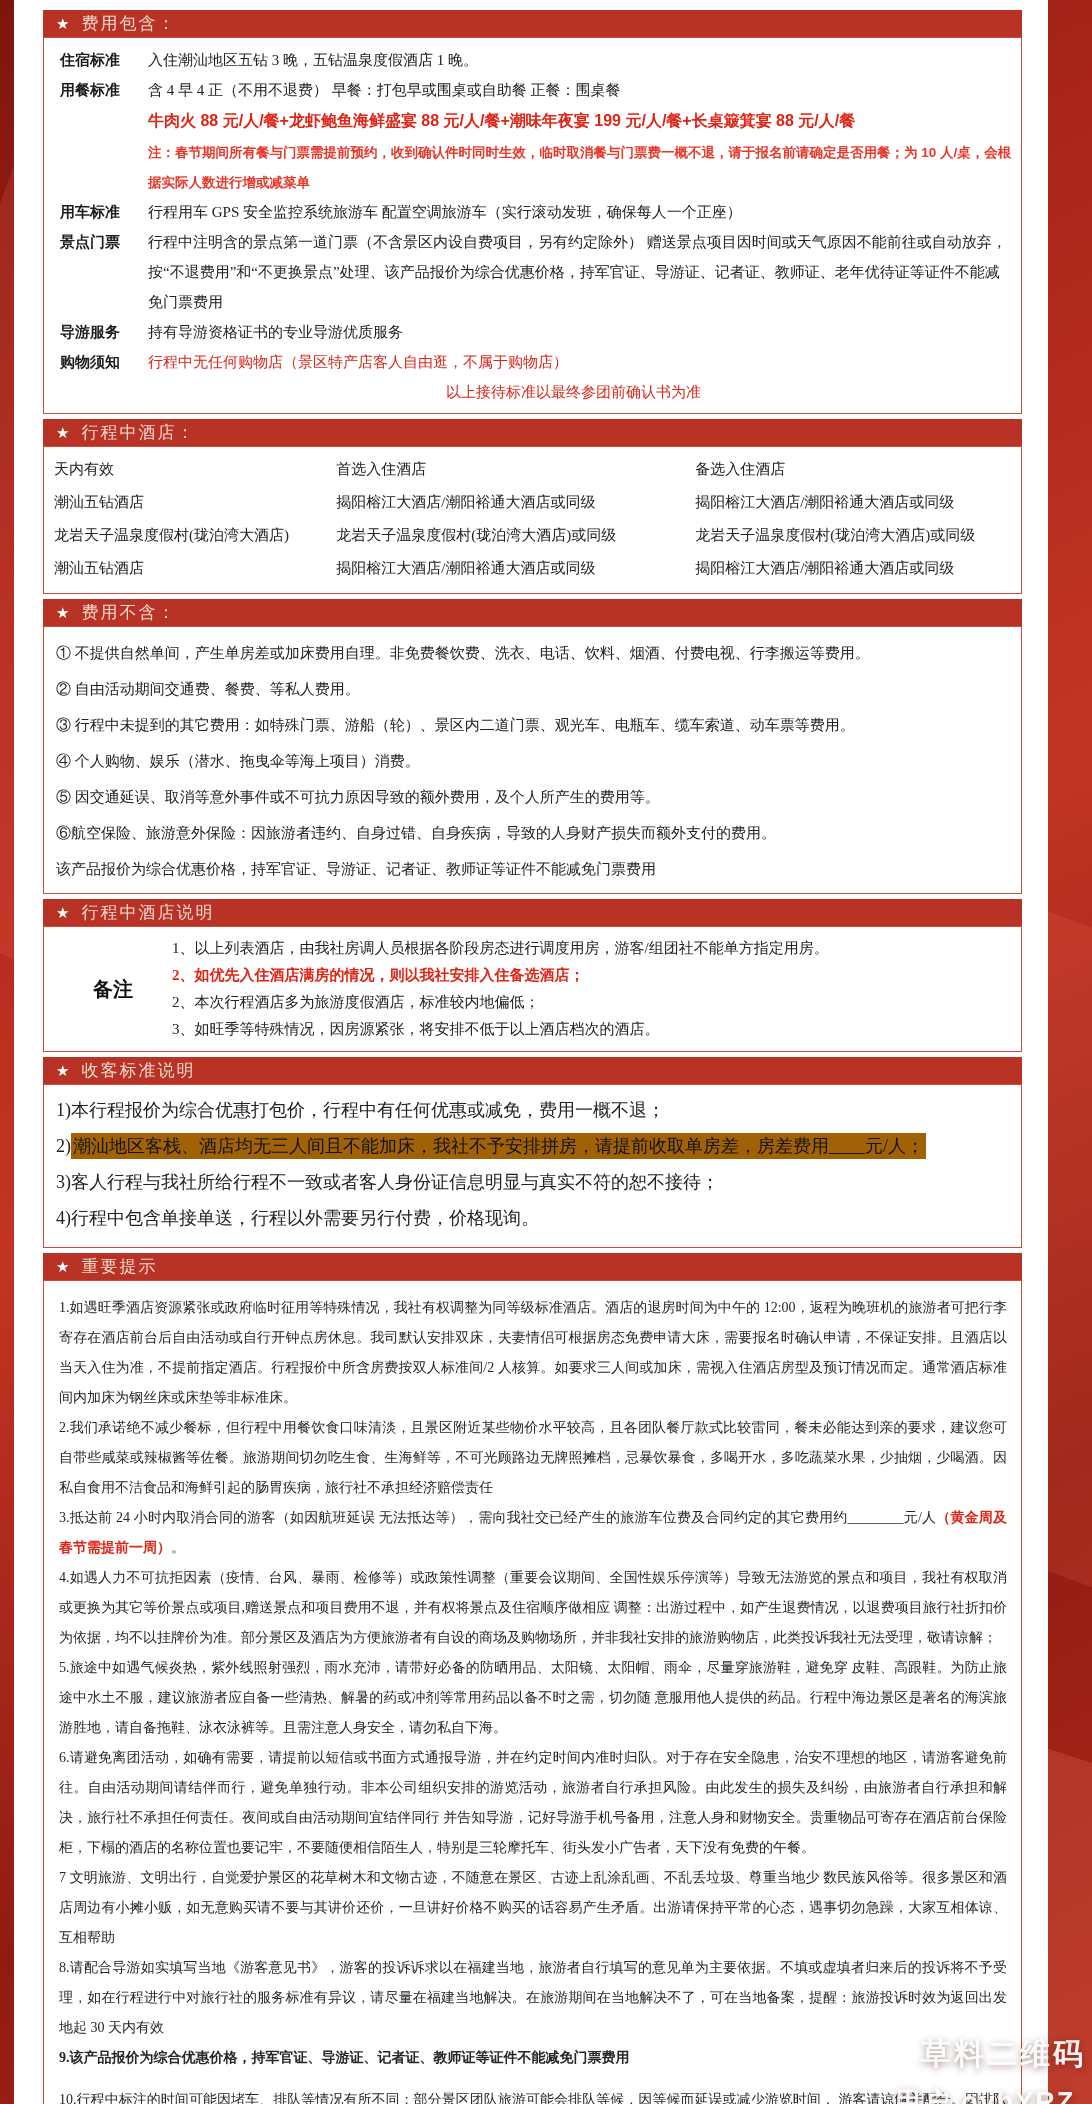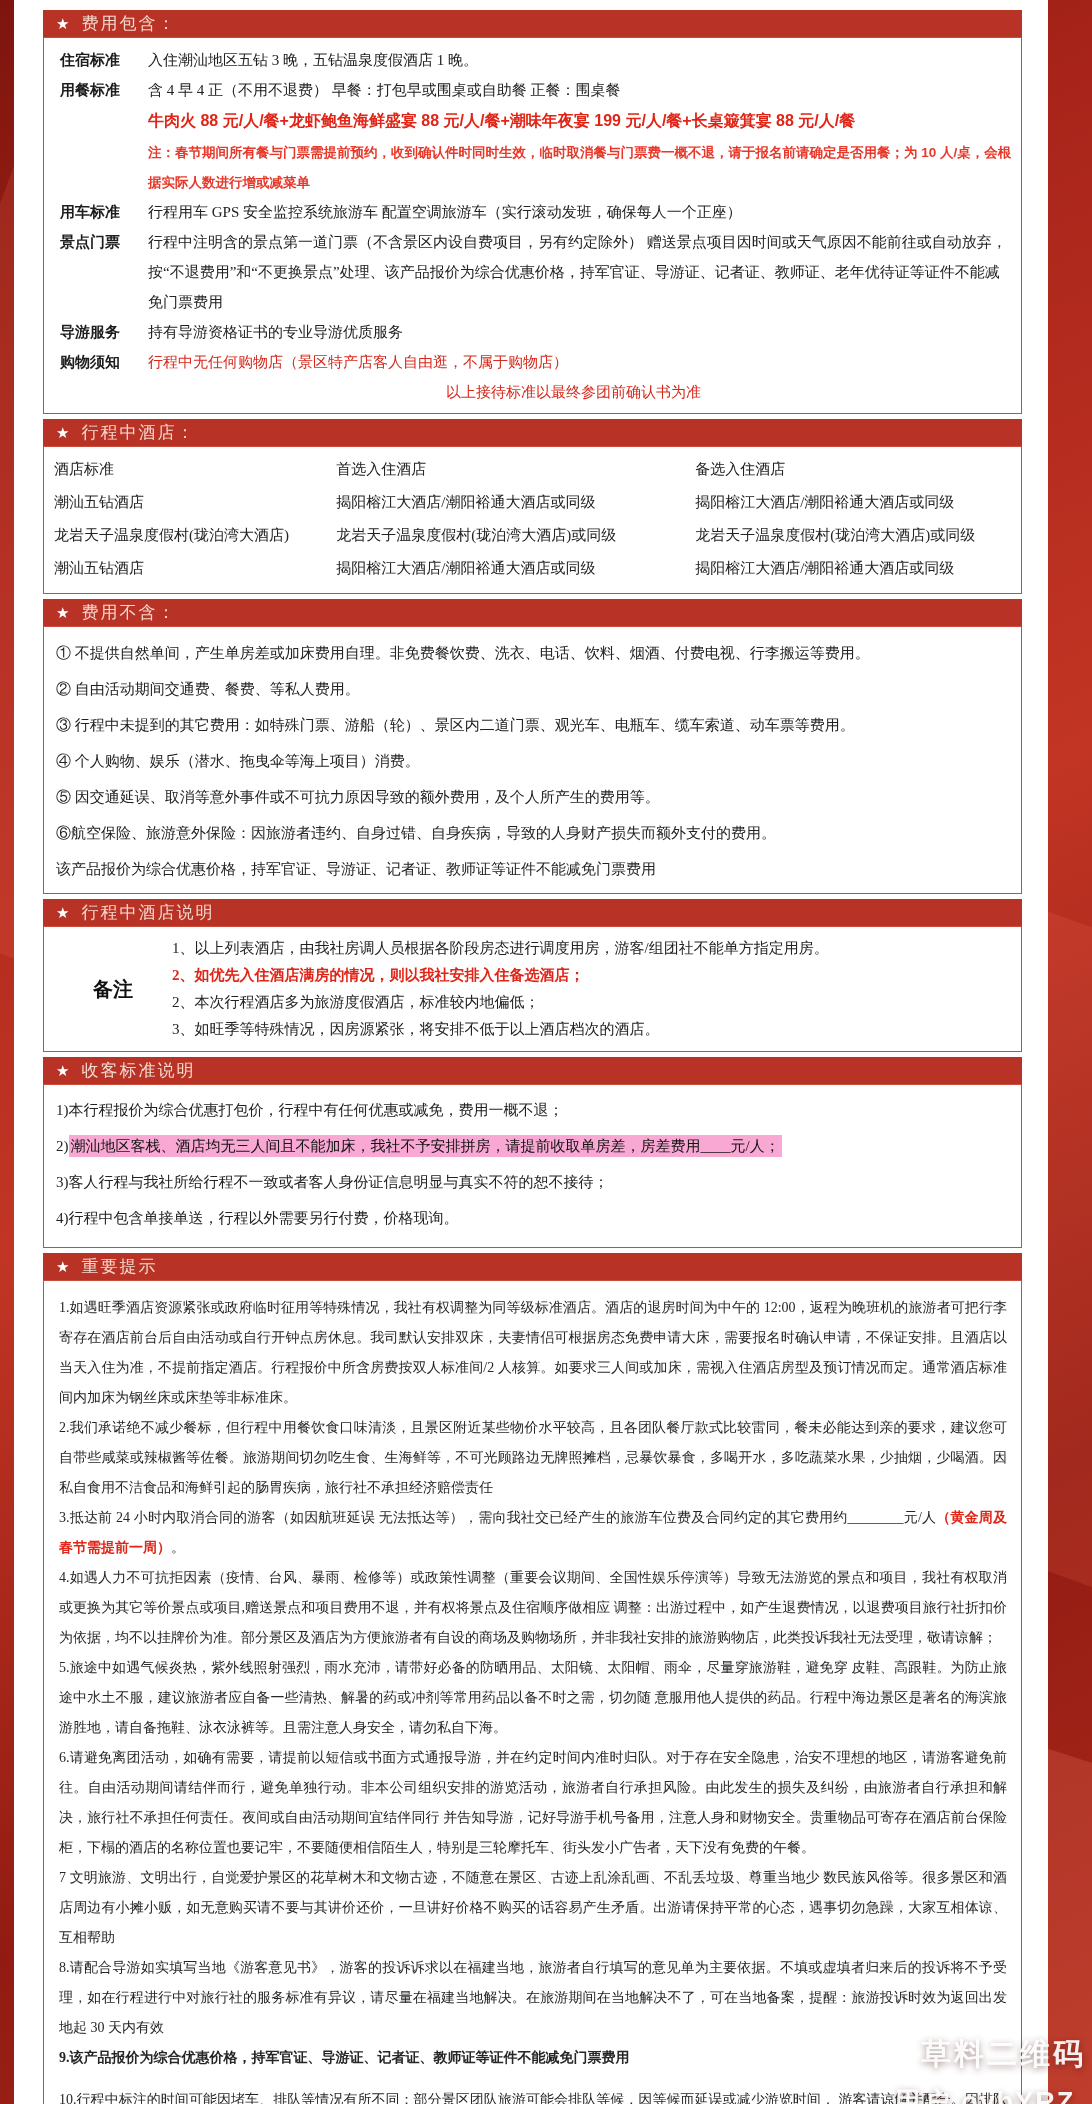--- a/index.html
+++ b/index.html
@@ -46,23 +46,23 @@
   .fx-footer{line-height:36px;}
 
   
   .hn-box{display:flex;padding:8px 10px;font-size:15px;color:#222;}
   .hn-label{width:118px;flex:0 0 auto;display:flex;align-items:center;justify-content:center;
     font-family:"Liberation Sans","DejaVu Sans",sans-serif;font-weight:bold;font-size:20px;color:#111;}
   .hn-items{flex:1;}
   .hn-item{line-height:27px;}
 
   
-  .ac-box{padding:10px 10px 8px 12px;font-size:15px;color:#222;}
+  .ac-box{padding:10px 10px 8px 12px;font-size:18px;color:#222;}
   .ac-item{line-height:30px;margin-bottom:6px;}
-  .highlight{background:#f9a8d4;color:#131313;padding:3px 2px;box-decoration-break:clone;}
+  .highlight{background:#a16207;color:#131313;padding:3px 2px;box-decoration-break:clone;}
 
   
   .imp-box{padding:12px 14px 14px 15px;font-size:14px;color:#262626;}
   .imp-p{line-height:30px;text-align:justify;}
   .imp-p.gap{margin-top:12px;}
   .bold{font-weight:bold;}
   .red-bold{color:#e02517;font-weight:bold;}
 
   
   .watermark{
@@ -131,21 +131,21 @@
         </div>
       <div class="fi-footer">以上接待标准以最终参团前确认书为准</div>
     </div>
 
     <div class="band">
       <span class="star">★</span>
       <span>行程中酒店：</span>
     </div>
     <div class="box hotel-box">
         <div class="h-row">
-          <div>酒店标准</div>
+          <div>天内有效</div>
           <div>首选入住酒店</div>
           <div>备选入住酒店</div>
         </div>
         <div class="h-row">
           <div>潮汕五钻酒店</div>
           <div>揭阳榕江大酒店/潮阳裕通大酒店或同级</div>
           <div>揭阳榕江大酒店/潮阳裕通大酒店或同级</div>
         </div>
         <div class="h-row">
           <div>龙岩天子温泉度假村(珑泊湾大酒店)</div>

